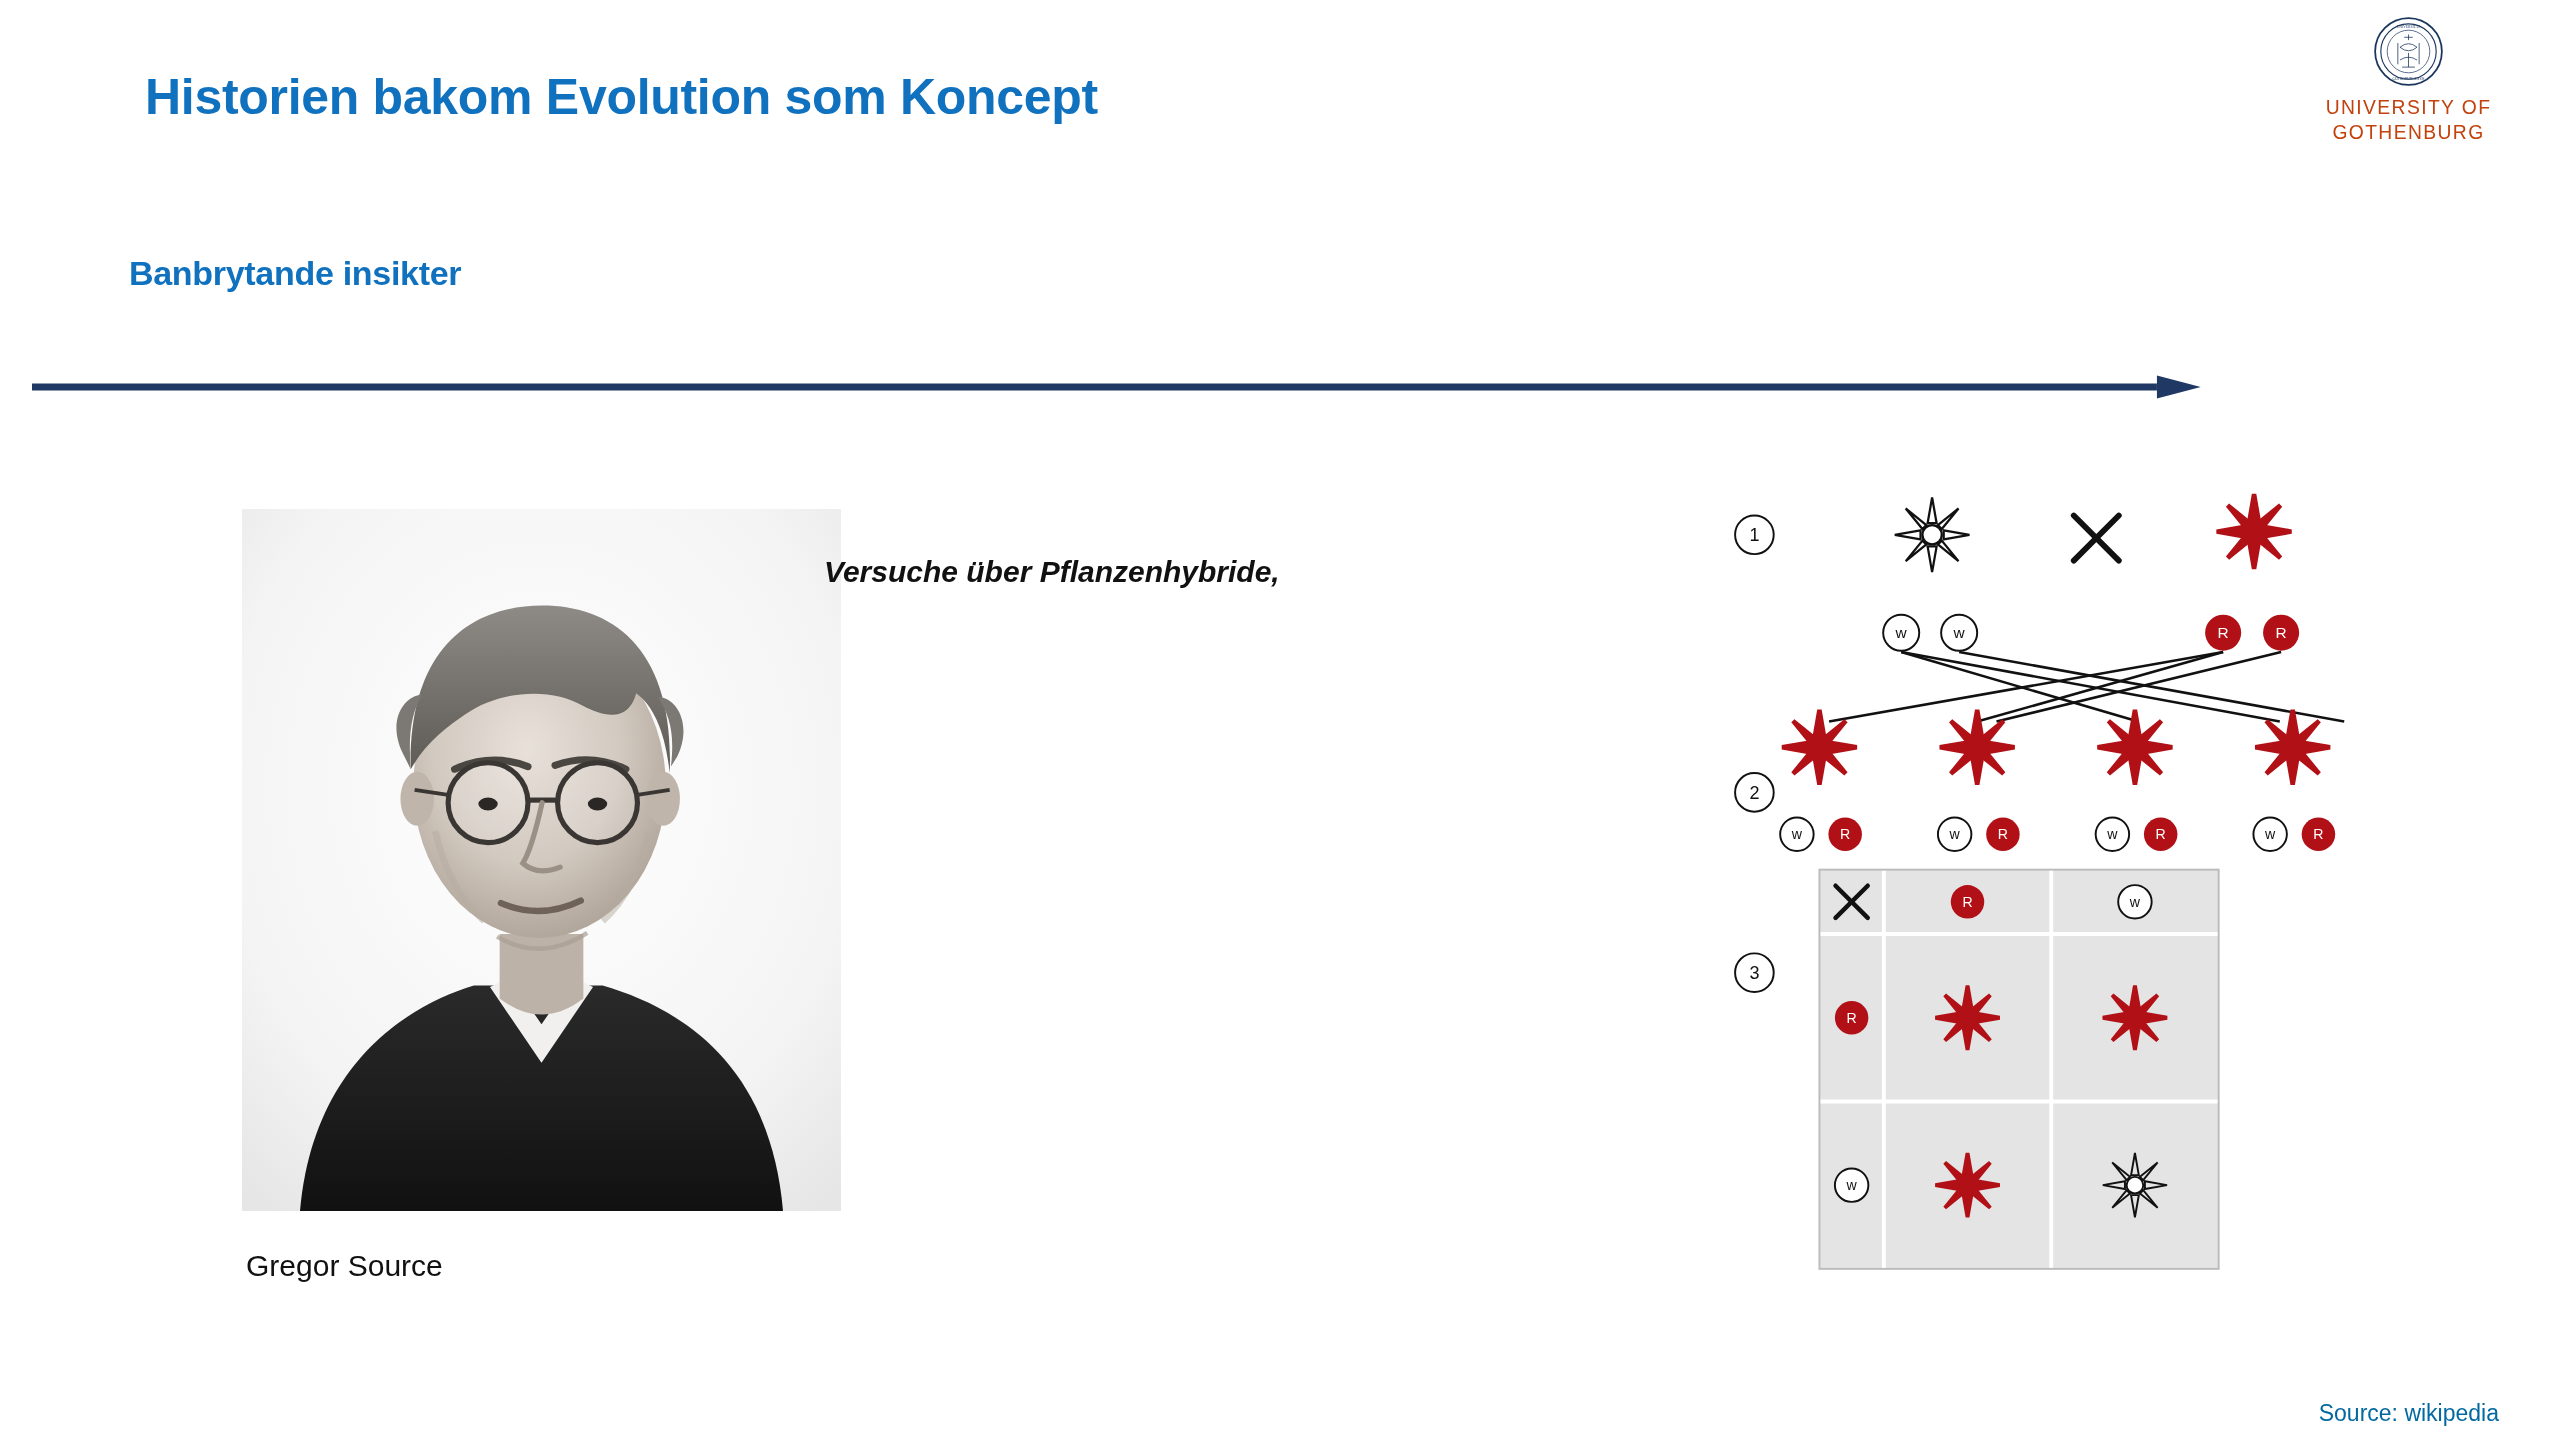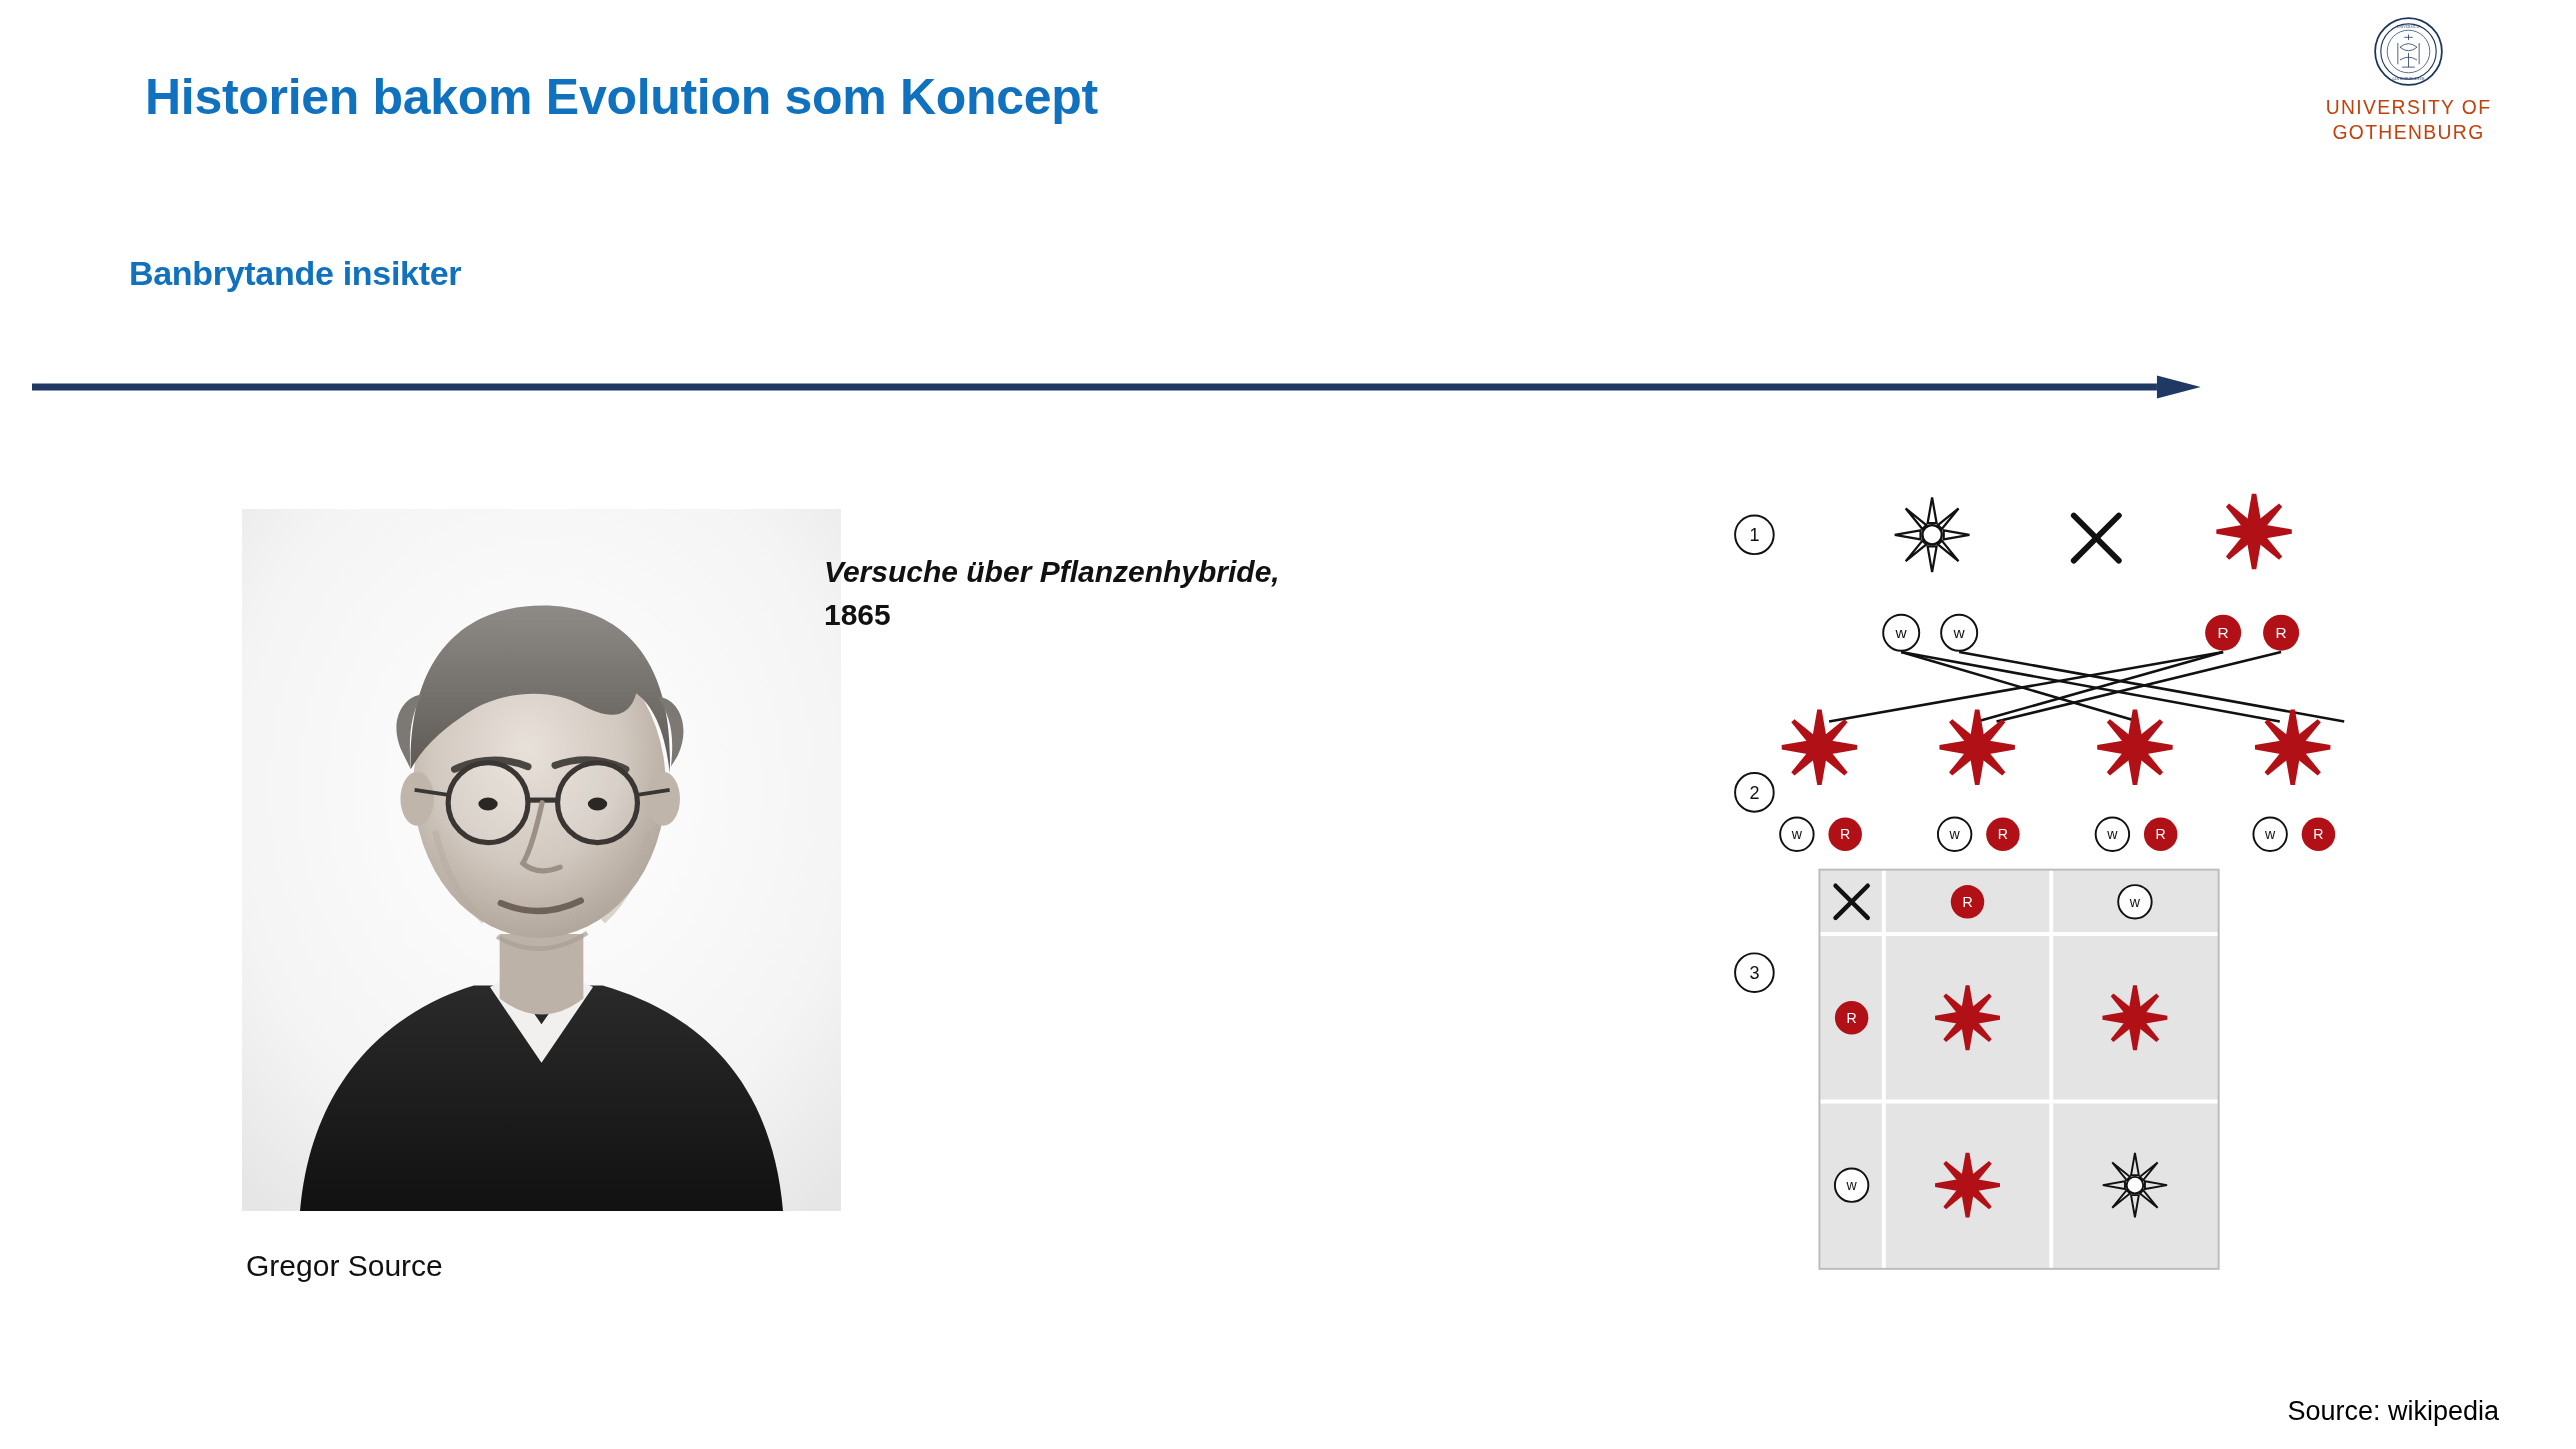--- a/index.html
+++ b/index.html
@@ -116,22 +116,22 @@
     top: 464px;
     width: 805px;
     height: 895px;
   }
 
   
   #source {
     position: absolute;
     right: 77px;
     bottom: 22.5px;
-    font-size: 27px;
-    color: #000000;
+    font-size: 23px;
+    color: #0369a1;
   }
 </style>
 </head>
 <body>
 
 <div id="title-main">Historien bakom Evolution som Koncept</div>
 <div id="title-sub">Banbrytande insikter</div>
 
 <svg id="divider" viewBox="0 0 3370 40">
   <line x1="0" y1="20" x2="3300" y2="20" stroke="#1f3864" stroke-width="11"></line>
@@ -225,21 +225,20 @@
     <path d="M396 664 q68 40 140 -6" stroke="#aa9e93" stroke-width="7" fill="none" opacity="0.7"></path>
 
     <path d="M300 500 q20 90 76 140" stroke="#b6aba0" stroke-width="10" fill="none" opacity="0.5"></path>
     <path d="M632 500 q-18 90 -72 140" stroke="#b6aba0" stroke-width="10" fill="none" opacity="0.5"></path>
   </svg>
 </div>
 <div id="portrait-caption">Gregor Source</div>
 
 <div id="body-text">
   <div class="ital">Versuche über Pflanzenhybride,</div>
-  <div class="year">1865</div>
 </div>
 
 <svg id="diagram" viewBox="0 0 1250 1390">
   <defs>
     <g id="flower-red">
       <g stroke="#b11116" stroke-width="7" fill="#b11116">
         <path d="M0,-58 L7,-18 L0,-10 L-7,-18 Z"></path>
         <path d="M0,58 L7,18 L0,10 L-7,18 Z"></path>
         <path d="M-58,0 L-18,7 L-10,0 L-18,-7 Z"></path>
         <path d="M58,0 L18,7 L10,0 L18,-7 Z"></path>

